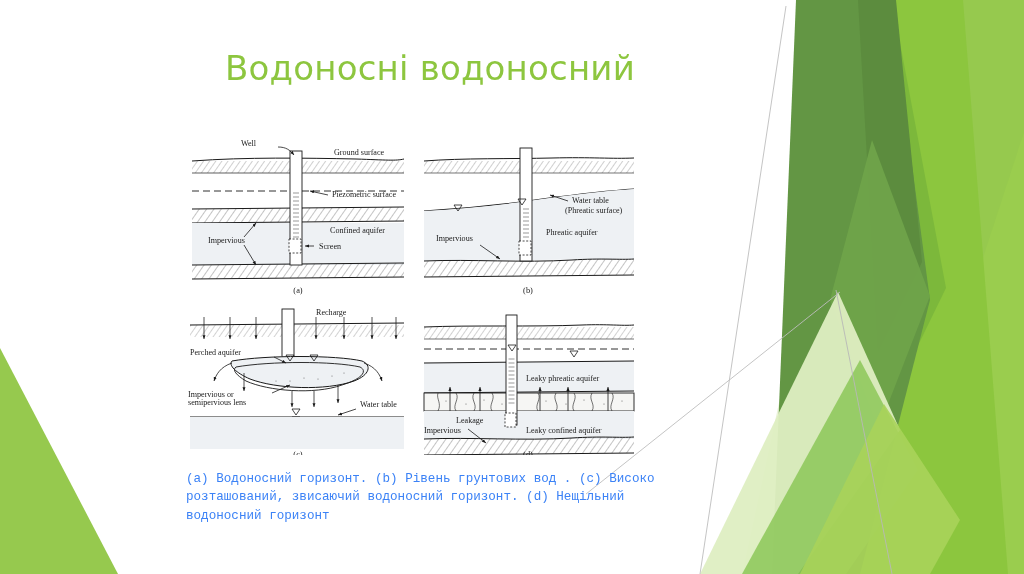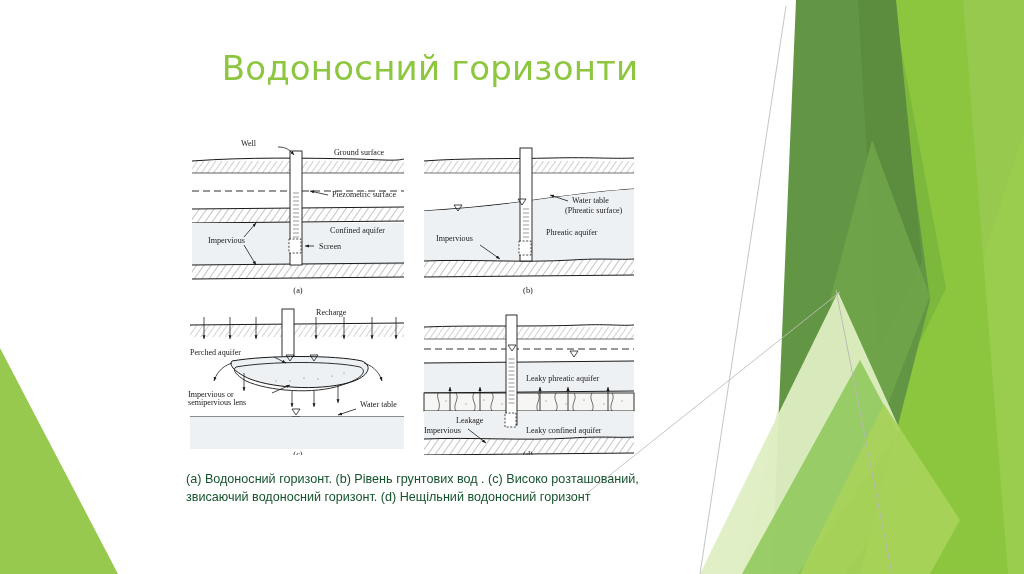--- a/index.html
+++ b/index.html
@@ -37,22 +37,22 @@
     position: absolute;
     left: 186px; top: 133px;
     width: 456px; height: 322px;
   }
   #caption {
     position: absolute;
     left: 186px; top: 470px;
     width: 470px;
     font-size: 12.6px;
     line-height: 1.45;
-    color: #14532d;
-    font-family: Liberation Sans, sans-serif;
+    color: #3b82f6;
+    font-family: Liberation Mono, monospace;
   }
   .fig-label {
     font-family: "Liberation Serif", serif;
     font-size: 8.1px;
     fill: #1a1a1a;
   }
   .panel-tag {
     font-family: "Liberation Serif", serif;
     font-size: 8.4px;
     fill: #1a1a1a;
@@ -85,21 +85,21 @@
 
     <polygon points="838,292 900,430 798,574 700,574" fill="#DEEEC2" opacity="0.95"></polygon>
     <polygon points="860,360 918,470 846,574 742,574" fill="#8CC758" opacity="0.85"></polygon>
     <polygon points="884,404 960,520 930,574 800,574" fill="#A8D35A" opacity="0.9"></polygon>
 
     <line x1="786" y1="6" x2="700" y2="574" stroke="#bdbdbd" stroke-width="0.9"></line>
     <line x1="840" y1="292" x2="586" y2="494" stroke="#bdbdbd" stroke-width="0.9"></line>
     <line x1="836" y1="290" x2="892" y2="574" stroke="#b8b8b8" stroke-width="0.9"></line>
   </svg>
 
-  <div id="slide-title">Водоносний горизонти</div>
+  <div id="slide-title">Водоносні водоносний</div>
 
   <svg id="figure" viewBox="0 0 456 322">
     <defs>
       <pattern id="hatch" width="6" height="6" patternUnits="userSpaceOnUse" patternTransform="rotate(35)">
         <line x1="0" y1="0" x2="0" y2="6" stroke="#2b2b2b" stroke-width="0.7"></line>
       </pattern>
       <pattern id="hatch2" width="5" height="5" patternUnits="userSpaceOnUse" patternTransform="rotate(35)">
         <line x1="0" y1="0" x2="0" y2="5" stroke="#2b2b2b" stroke-width="0.6"></line>
       </pattern>
       <marker id="ah" markerWidth="6" markerHeight="6" refX="5" refY="2" orient="auto">

